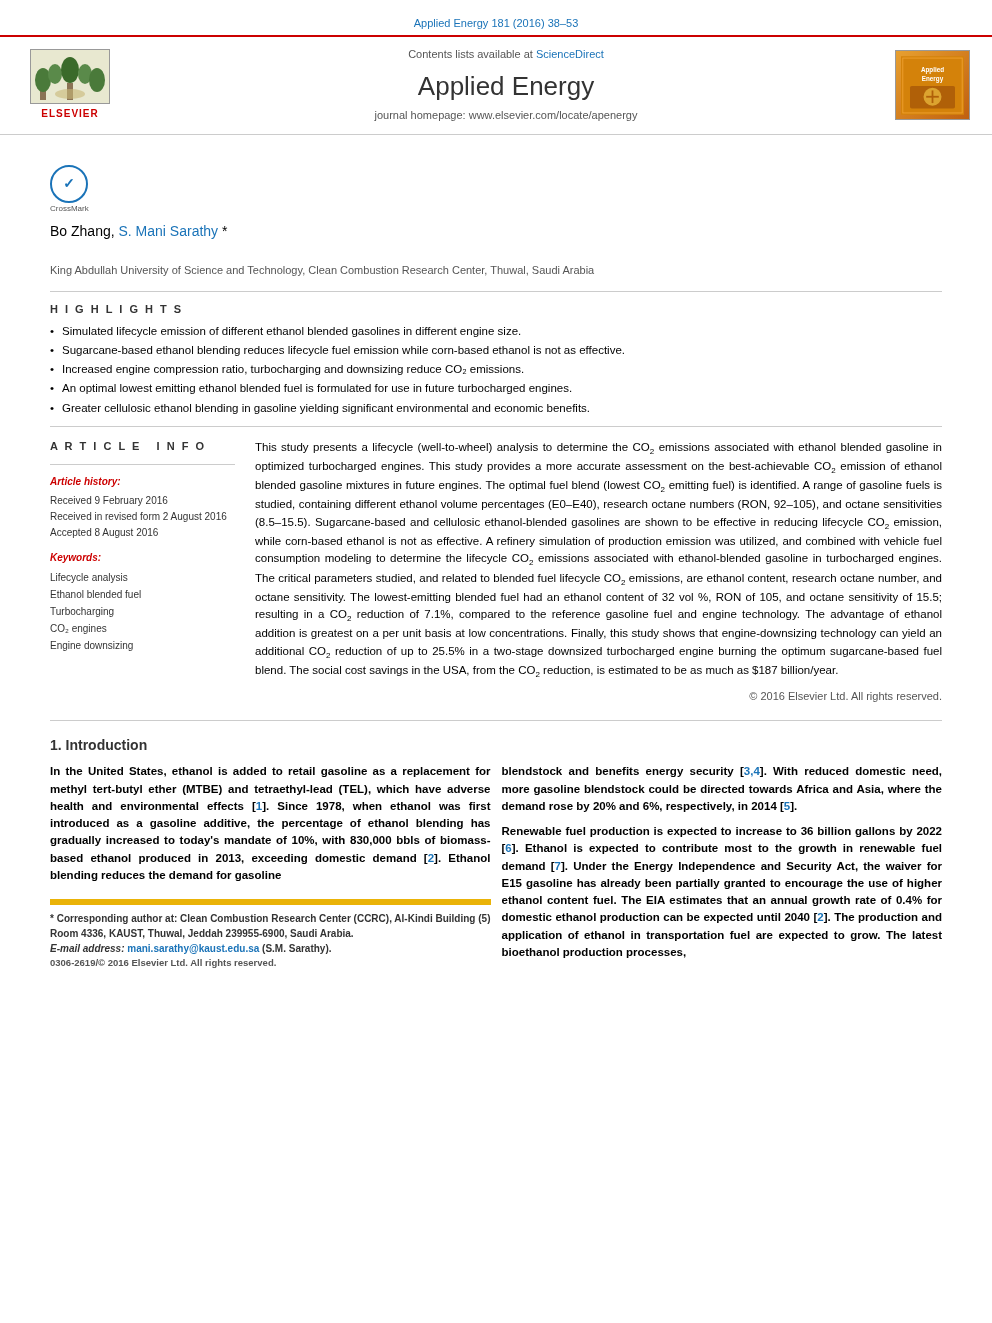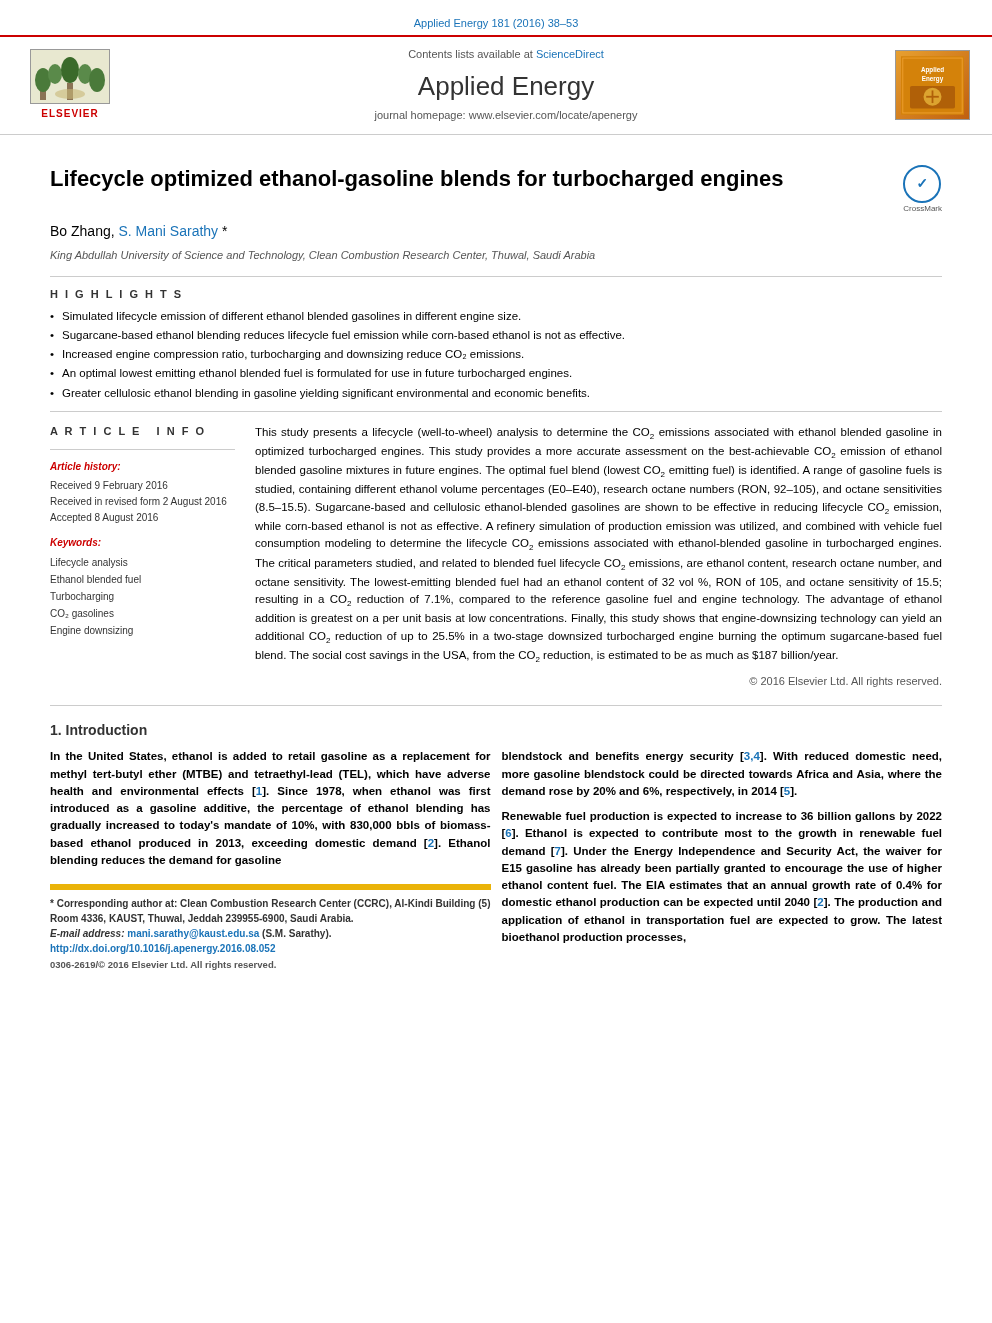--- a/index.html
+++ b/index.html
@@ -156,32 +156,31 @@
     .crossmark-label {
       font-size: 8px;
       color: #555;
       text-align: center;
       font-family: Arial, sans-serif;
     }
 
     .authors {
       font-size: 14px;
       color: #000;
-      margin-bottom: 7px;
+      margin-bottom: 22px;
       font-family: Arial, sans-serif;
     }
 
     .author-link {
       color: #1a73b8;
     }
 
     .affiliation {
       font-size: 11px;
       color: #555;
-      font-style: italic;
       margin-bottom: 12px;
       font-family: Arial, sans-serif;
     }
 
     .divider {
       border: none;
       border-top: 1px solid #ccc;
       margin: 10px 0;
     }
 
@@ -411,21 +410,20 @@
           </svg>
         </div>
       </div>
     </div>
   </div>
 
   <div class="article-body">
 
     <div style="margin-top: 15px; margin-bottom: 8px;">
       <div style="display: flex; align-items: flex-start; justify-content: space-between;">
-        <div class="article-title" style="flex: 1; padding-right: 20px;">Lifecycle optimized ethanol-gasoline blends for turbocharged engines</div>
         <div style="text-align:center; flex-shrink:0;">
           <div class="crossmark-badge">✓</div>
           <div class="crossmark-label">CrossMark</div>
         </div>
       </div>
     </div>
 
     <div class="authors">
       <span>Bo Zhang, </span><a class="author-link cite-link">S. Mani Sarathy</a> *
     </div>
@@ -456,21 +454,21 @@
         <div class="info-dates">
           <div>Received 9 February 2016</div>
           <div>Received in revised form 2 August 2016</div>
           <div>Accepted 8 August 2016</div>
         </div>
         <div class="keywords-label">Keywords:</div>
         <div class="keywords-list">
           <div>Lifecycle analysis</div>
           <div>Ethanol blended fuel</div>
           <div>Turbocharging</div>
-          <div>CO₂ gasolines</div>
+          <div>CO₂ engines</div>
           <div>Engine downsizing</div>
         </div>
       </div>
 
       <div class="col-right abstract-section">
         <div class="abstract-text">
           This study presents a lifecycle (well-to-wheel) analysis to determine the CO<sub>2</sub> emissions associated with ethanol blended gasoline in optimized turbocharged engines. This study provides a more accurate assessment on the best-achievable CO<sub>2</sub> emission of ethanol blended gasoline mixtures in future engines. The optimal fuel blend (lowest CO<sub>2</sub> emitting fuel) is identified. A range of gasoline fuels is studied, containing different ethanol volume percentages (E0–E40), research octane numbers (RON, 92–105), and octane sensitivities (8.5–15.5). Sugarcane-based and cellulosic ethanol-blended gasolines are shown to be effective in reducing lifecycle CO<sub>2</sub> emission, while corn-based ethanol is not as effective. A refinery simulation of production emission was utilized, and combined with vehicle fuel consumption modeling to determine the lifecycle CO<sub>2</sub> emissions associated with ethanol-blended gasoline in turbocharged engines. The critical parameters studied, and related to blended fuel lifecycle CO<sub>2</sub> emissions, are ethanol content, research octane number, and octane sensitivity. The lowest-emitting blended fuel had an ethanol content of 32 vol %, RON of 105, and octane sensitivity of 15.5; resulting in a CO<sub>2</sub> reduction of 7.1%, compared to the reference gasoline fuel and engine technology. The advantage of ethanol addition is greatest on a per unit basis at low concentrations. Finally, this study shows that engine-downsizing technology can yield an additional CO<sub>2</sub> reduction of up to 25.5% in a two-stage downsized turbocharged engine burning the optimum sugarcane-based fuel blend. The social cost savings in the USA, from the CO<sub>2</sub> reduction, is estimated to be as much as $187 billion/year.
         </div>
         <div class="copyright-line">© 2016 Elsevier Ltd. All rights reserved.</div>
       </div>
@@ -485,21 +483,20 @@
       <div class="two-col-text">
 
         <div class="text-col">
           <p>
             In the United States, ethanol is added to retail gasoline as a replacement for methyl tert-butyl ether (MTBE) and tetraethyl-lead (TEL), which have adverse health and environmental effects [<span class="cite-link">1</span>]. Since 1978, when ethanol was first introduced as a gasoline additive, the percentage of ethanol blending has gradually increased to today's mandate of 10%, with 830,000 bbls of biomass-based ethanol produced in 2013, exceeding domestic demand [<span class="cite-link">2</span>]. Ethanol blending reduces the demand for gasoline
           </p>
 
           <div class="footnote-area">
             <div>* Corresponding author at: Clean Combustion Research Center (CCRC), Al-Kindi Building (5) Room 4336, KAUST, Thuwal, Jeddah 239955-6900, Saudi Arabia.</div>
             <div><span class="italic">E-mail address:</span> <a class="cite-link">mani.sarathy@kaust.edu.sa</a> (S.M. Sarathy).</div>
-            <div class="doi-line">http://dx.doi.org/10.1016/j.apenergy.2016.08.052</div>
             <div class="copyright-footer">0306-2619/© 2016 Elsevier Ltd. All rights reserved.</div>
           </div>
         </div>
 
         <div class="text-col">
           <p>
             blendstock and benefits energy security [<span class="cite-link">3,4</span>]. With reduced domestic need, more gasoline blendstock could be directed towards Africa and Asia, where the demand rose by 20% and 6%, respectively, in 2014 [<span class="cite-link">5</span>].
           </p>
           <p>
             Renewable fuel production is expected to increase to 36 billion gallons by 2022 [<span class="cite-link">6</span>]. Ethanol is expected to contribute most to the growth in renewable fuel demand [<span class="cite-link">7</span>]. Under the Energy Independence and Security Act, the waiver for E15 gasoline has already been partially granted to encourage the use of higher ethanol content fuel. The EIA estimates that an annual growth rate of 0.4% for domestic ethanol production can be expected until 2040 [<span class="cite-link">2</span>]. The production and application of ethanol in transportation fuel are expected to grow. The latest bioethanol production processes,

